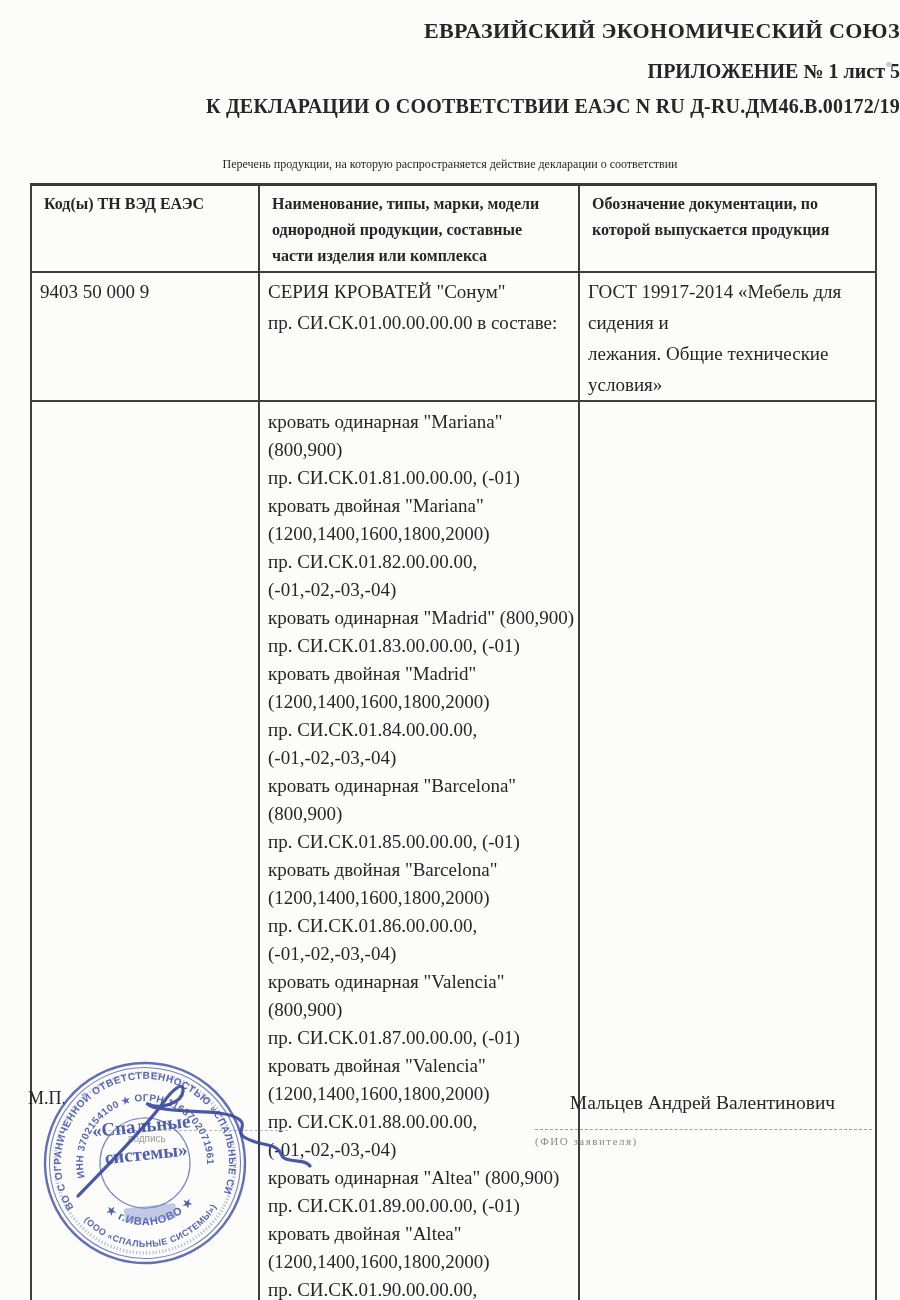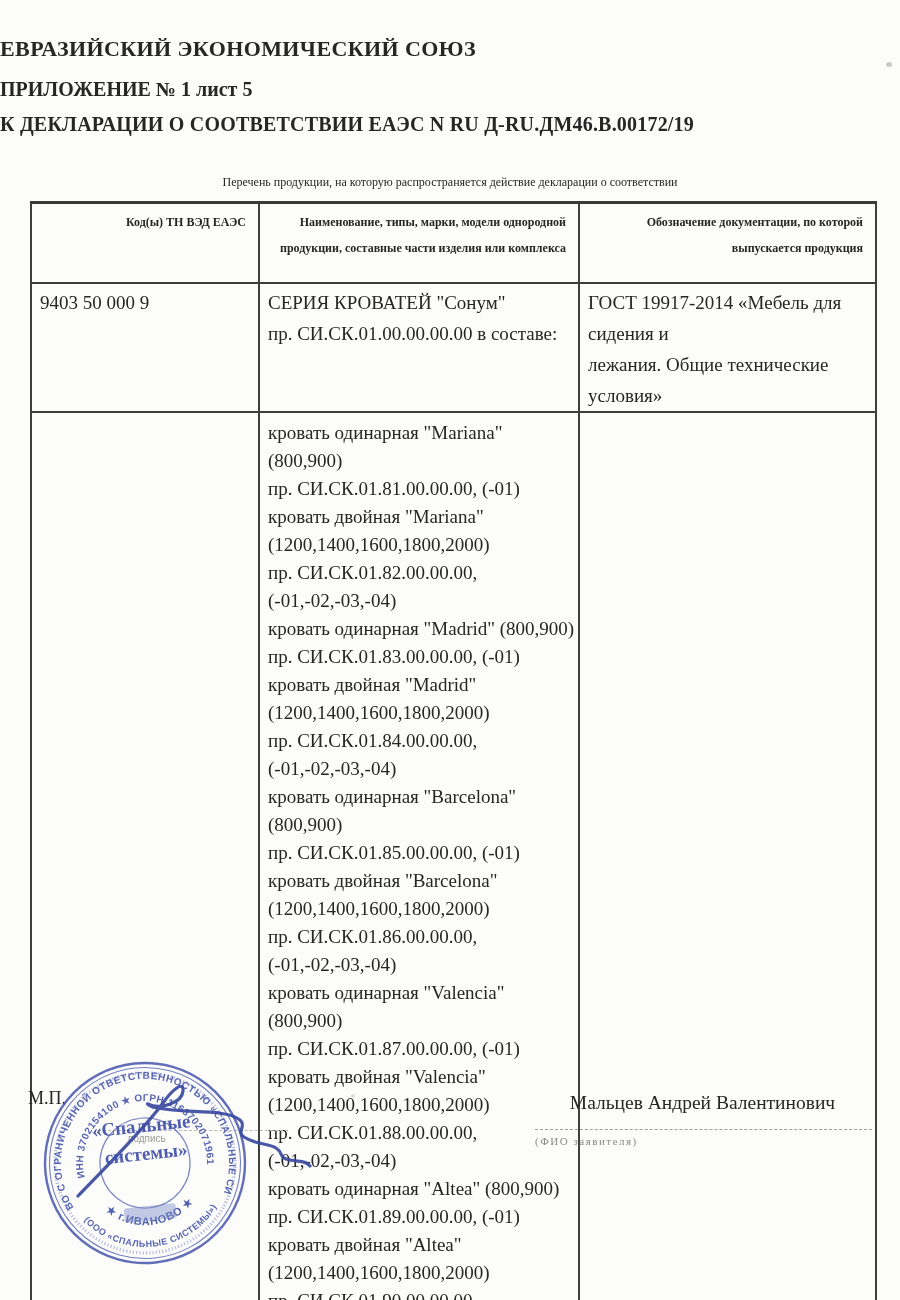--- a/index.html
+++ b/index.html
@@ -2,39 +2,39 @@
 <html><head>
 <meta charset="utf-8">
 <style>
   html,body { margin:0; padding:0; }
   .page {
     position:relative; width:900px; height:1300px;
     background:#fcfcfb; overflow:hidden;
     font-family:"Liberation Serif", serif; color:#262626;
   }
   
-  .doc-header { text-align:left; padding-top:36px; }
+  .doc-header { text-align:right; padding-top:18px; }
   .hl1 { font-size:22px; font-weight:bold; letter-spacing:.4px; line-height:26px; }
   .hl2 { font-size:20px; font-weight:bold; margin-top:16px; line-height:23px; }
   .hl3 { font-size:20px; font-weight:bold; margin-top:12px; line-height:23px; letter-spacing:.2px; }
   
   .caption { text-align:center; font-size:12px; margin-top:36px; line-height:21px; }
   
   table.products {
     margin:8px 0 0 30px; width:845px;
     border-collapse:collapse; table-layout:fixed;
   }
   .products col.c1 { width:228px; }
   .products col.c2 { width:320px; }
   .products col.c3 { width:297px; }
   .products th, .products td {
     border:2px solid #3e3e3e; vertical-align:top; box-sizing:border-box;
   }
   .products th {
-    height:80px; font-size:12px; font-weight:bold; text-align:right;
+    height:80px; font-size:16px; font-weight:bold; text-align:left;
     line-height:26px; padding:5px 12px 2px; border-top:3px solid #3a3a3a;
   }
   .products tr.r1 td { height:64px; font-size:19px; line-height:31px; padding:3px 6px 0 8px; }
   .products tr.r2 td { height:722px; font-size:19px; line-height:28px; padding:6px 2px 0 8px; }
   .products td.ml { white-space:pre-line; }
   
   .mp { position:absolute; left:28px; top:1088px; font-size:18px; font-weight:normal; }
   .sig-line { position:absolute; left:98px; top:1130px; width:190px; border-top:1px dashed #b8b8b8; }
   .sig-label {
     position:absolute; left:128px; top:1133px; width:130px; 

